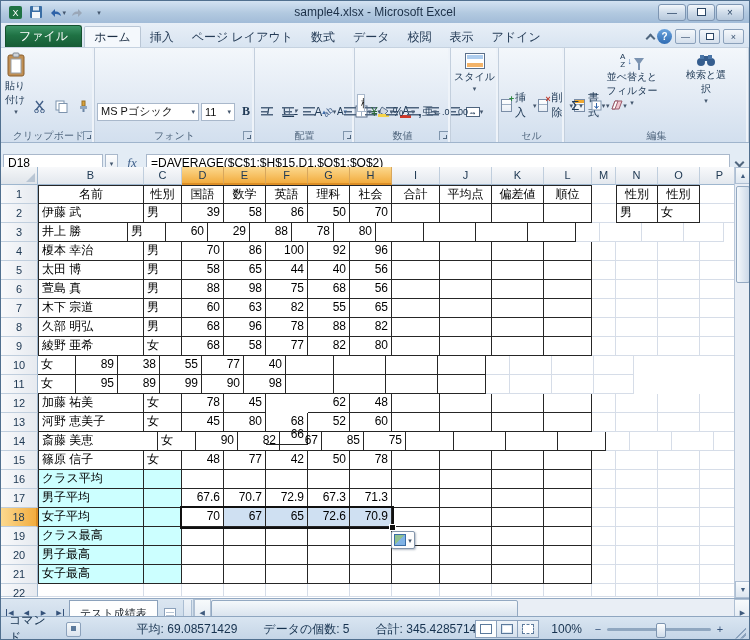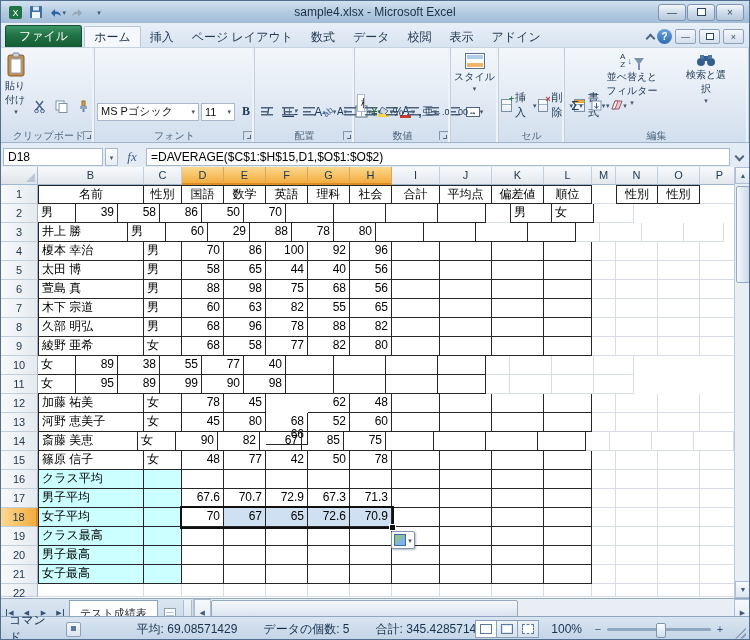--- a/index.html
+++ b/index.html
@@ -51,21 +51,21 @@
   .styles-ic{width:18px;height:14px;border:1px solid #5a6f8a;background:linear-gradient(#aecdee 0 33%,#ffffff 33% 66%,#f3b368 66% 100%);box-shadow:inset 0 0 0 1px #fff;}
   .cellrow{display:flex;align-items:center;gap:3px;height:18px;font-size:11px;color:#203a56;}
   .cgrid{width:13px;height:11px;border:1px solid #7a8da6;background:linear-gradient(#fff,#e8eef5);position:relative;}
   .cgrid::after{content:"";position:absolute;left:0;right:0;top:4px;border-top:1px solid #9fb0c4;}
   .cgrid.ins::before{content:"+";position:absolute;right:-3px;top:-6px;color:#2c8a3e;font-weight:bold;font-size:9px;}
   .cgrid.del::before{content:"\00d7";position:absolute;right:-3px;top:-6px;color:#c03a2b;font-weight:bold;font-size:9px;}
   .cgrid.fmt::before{content:"";position:absolute;left:0;right:0;top:0;height:3px;background:#f0a830;}
   .funnel{width:0;height:0;border-left:5px solid transparent;border-right:5px solid transparent;border-top:7px solid #7b93b1;position:relative;}
   .funnel::after{content:"";position:absolute;left:-1px;top:-1px;width:2px;height:6px;background:#7b93b1;}
   
-  .fbar{position:absolute;left:0;top:142px;width:100%;height:24px;background:#e3ecf5;border-bottom:1px solid #9db3ca;box-sizing:border-box;display:flex;align-items:center;padding:14px 2px;gap:2px;}
+  .fbar{position:absolute;left:0;top:142px;width:100%;height:24px;background:#e3ecf5;border-bottom:1px solid #9db3ca;box-sizing:border-box;display:flex;align-items:center;padding:20px 2px;gap:2px;}
   .namebox{width:100px;height:18px;background:#fff;border:1px solid #a9b8cb;font-size:12px;display:flex;align-items:center;padding:0 4px;box-sizing:border-box;}
   .nb-drop{width:13px;height:18px;background:linear-gradient(#fdfdfd,#e7edf4);border:1px solid #a9b8cb;display:flex;align-items:center;justify-content:center;box-sizing:border-box;}
   .fxbtn{width:24px;height:18px;display:flex;align-items:center;justify-content:center;font-family:"Liberation Serif",serif;font-style:italic;font-size:13px;color:#3e5f8a;}
   .ffield{flex:1;height:18px;background:#fff;border:1px solid #a9b8cb;font-size:12px;display:flex;align-items:center;padding:0 4px;box-sizing:border-box;white-space:nowrap;overflow:hidden;}
   .fexp{width:15px;display:flex;align-items:center;justify-content:center;}
   .chev-dn{display:block;width:5px;height:5px;border-right:2px solid #51677f;border-bottom:2px solid #51677f;transform:rotate(45deg);margin-top:-2px;}
   
   .sheetwrap{position:absolute;left:0;top:166px;width:733px;height:431px;background:#fff;overflow:hidden;}
   .hdr-row{display:flex;height:18px;}
   .corner{box-sizing:border-box;width:37px;flex:none;background:linear-gradient(#f4f6f8,#dfe4ea);border-right:1px solid #9eb6ce;border-bottom:1px solid #9eb6ce;position:relative;}
@@ -483,20 +483,21 @@
           <div class="cell tb bt ctr" style="width: 52px;">平均点</div>
           <div class="cell tb bt ctr" style="width: 52px;">偏差値</div>
           <div class="cell tb bt ctr" style="width: 48px;">順位</div>
           <div class="cell nr" style="width: 24px;"></div>
           <div class="cell tb bt bl ctr" style="width: 42px;">性別</div>
           <div class="cell tb bt ctr" style="width: 42px;">性別</div>
           <div class="cell" style="width: 40px;"></div>
         </div>
         <div class="grow">
           <div class="rowhdr">2</div>
+          <div class="cell tb bl" style="width: 106px;">伊藤 武</div>
           <div class="cell tb" style="width: 38px;">男</div>
           <div class="cell tb num" style="width: 42px;">39</div>
           <div class="cell tb num" style="width: 42px;">58</div>
           <div class="cell tb num" style="width: 42px;">86</div>
           <div class="cell tb num" style="width: 42px;">50</div>
           <div class="cell tb num" style="width: 42px;">70</div>
           <div class="cell tb" style="width: 48px;"></div>
           <div class="cell tb" style="width: 52px;"></div>
           <div class="cell tb" style="width: 52px;"></div>
           <div class="cell tb" style="width: 48px;"></div>
@@ -696,21 +697,21 @@
           <div class="cell tb" style="width: 52px;"></div>
           <div class="cell tb" style="width: 52px;"></div>
           <div class="cell tb" style="width: 48px;"></div>
           <div class="cell" style="width: 24px;"></div>
           <div class="cell" style="width: 42px;"></div>
           <div class="cell" style="width: 42px;"></div>
           <div class="cell" style="width: 40px;"></div>
         </div>
         <div class="grow">
           <div class="rowhdr">14</div>
-          <div class="cell tb bl" style="width: 100px;">斎藤 美恵</div>
+          <div class="cell tb bl" style="width: 120px;">斎藤 美恵</div>
           <div class="cell tb" style="width: 38px;">女</div>
           <div class="cell tb num" style="width: 42px;">90</div>
           <div class="cell tb num" style="width: 42px;">82</div>
           <div class="cell tb num" style="width: 42px;">67</div>
           <div class="cell tb num" style="width: 42px;">85</div>
           <div class="cell tb num" style="width: 42px;">75</div>
           <div class="cell tb" style="width: 48px;"></div>
           <div class="cell tb" style="width: 52px;"></div>
           <div class="cell tb" style="width: 52px;"></div>
           <div class="cell tb" style="width: 48px;"></div>

